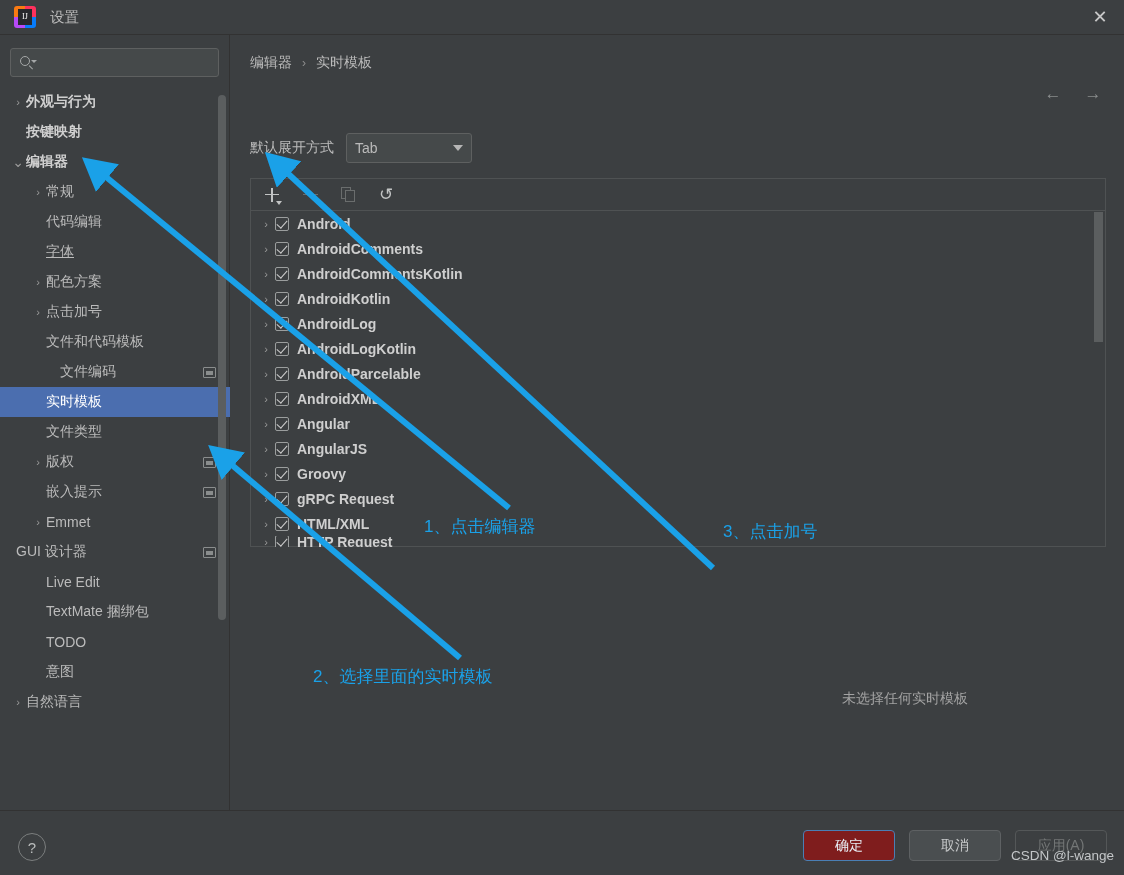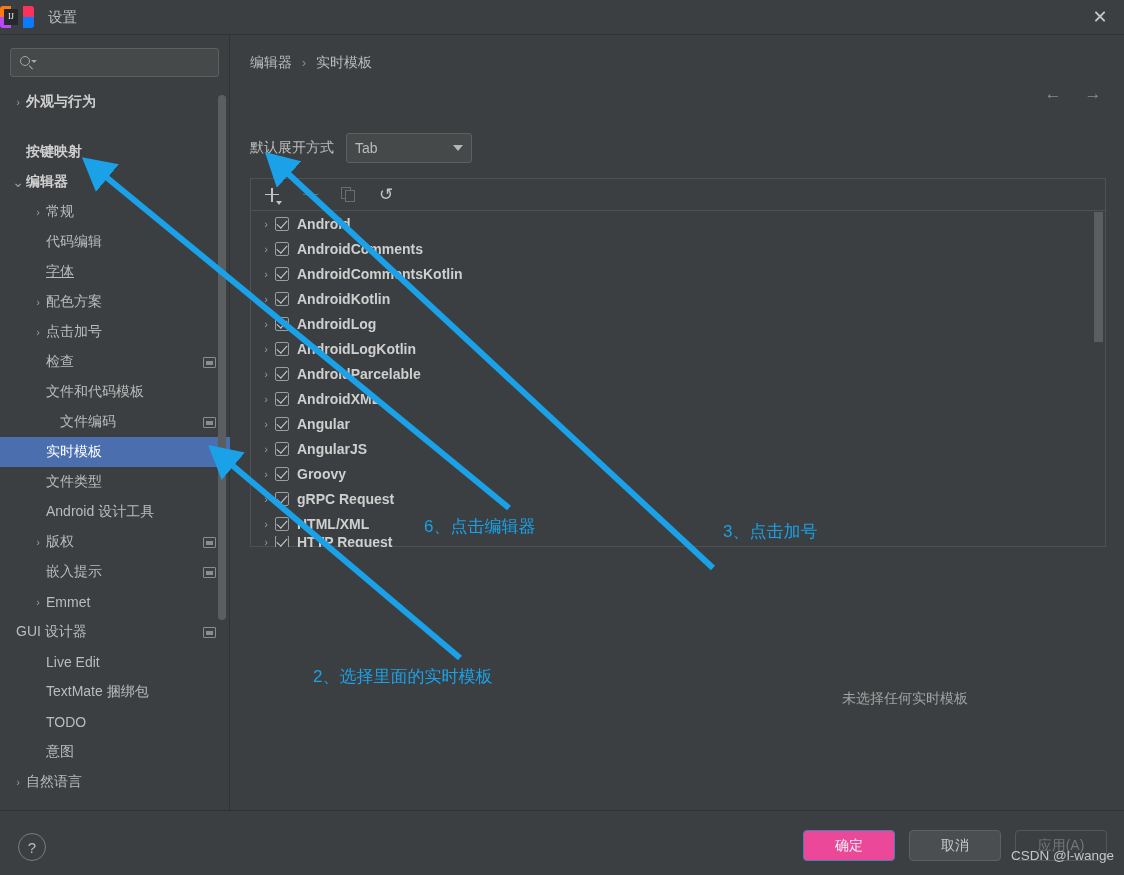--- a/index.html
+++ b/index.html
@@ -17,21 +17,21 @@
 
   
   .titlebar {
     position: absolute; left: 0; top: 0;
     width: 1124px; height: 35px;
     background: #3c3f41;
     border-bottom: 1px solid #323232;
     display: flex; align-items: center;
   }
   .app-icon {
-    margin-left: 0; width: 34px; height: 22px;
+    margin-left: 14px; width: 22px; height: 22px;
     position: relative; flex: none;
     border-radius: 3px; overflow: hidden;
   }
   .app-icon .q1 { position:absolute; left:0; top:0; width:11px; height:11px; background:#f97a12; }
   .app-icon .q2 { position:absolute; right:0; top:0; width:11px; height:11px; background:#fe315d; }
   .app-icon .q3 { position:absolute; left:0; bottom:0; width:11px; height:11px; background:#b74af7; }
   .app-icon .q4 { position:absolute; right:0; bottom:0; width:11px; height:11px; background:#087cfa; }
   .app-icon .inner {
     position:absolute; left:4px; top:3px; width:14px; height:16px;
     background:#27282c; color:#fff; font-size:8px; line-height:16px;
@@ -242,21 +242,21 @@
     display:flex; align-items:center; justify-content:center;
     font-size: 15px; cursor: pointer;
   }
   .btns { position: absolute; right: 17px; top: 19px; display: flex; gap: 14px; }
   .btn {
     height: 31px; min-width: 92px; padding: 0 16px;
     border-radius: 4px; font-size: 14px;
     display: flex; align-items: center; justify-content: center;
     cursor: pointer;
   }
-  .btn.primary { background: #ec4899; border: 1px solid #4a7fb5; color: #e8eef5; }
+  .btn.primary { background: #7f1d1d; border: 1px solid #4a7fb5; color: #e8eef5; }
   .btn.normal  { background: #4a4e50; border: 1px solid #5e6163; color: #c8cacb; }
   .btn.disabled{ background: #43464800; border: 1px solid #545758; color: #737676; cursor: default; }
   .watermark {
     position: absolute; left: 1011px; top: 848px;
     color: #cfd2d4; font-size: 13.5px; white-space: nowrap;
     opacity: 0.92;
   }
 </style>
 </head>
 <body>
@@ -282,21 +282,21 @@
           <span class="handle"></span>
           <span class="tri"></span>
       </span>
       <input class="search-input" type="text" placeholder="" style="">
     </div>
     <div class="tree" id="tree">
         <div class="tree-item bold" style="padding-left: 10px;">
           <span class="arrow">›</span>
           <span class="lbl">外观与行为</span>
         </div>
-        <div class="tree-item bold" style="padding-left: 10px; margin-top: 20px;">
+        <div class="tree-item bold" style="padding-left: 10px;">
           <span class="arrow none">›</span>
           <span class="lbl">按键映射</span>
         </div>
         <div class="tree-item bold" style="padding-left: 10px;">
           <span class="arrow open" style="font-size: 14px; line-height: 0.6;">⌄</span>
           <span class="lbl">编辑器</span>
         </div>
         <div class="tree-item" style="padding-left: 30px;">
           <span class="arrow">›</span>
           <span class="lbl">常规</span>
@@ -312,43 +312,34 @@
         <div class="tree-item" style="padding-left: 30px;">
           <span class="arrow">›</span>
           <span class="lbl">配色方案</span>
         </div>
         <div class="tree-item" style="padding-left: 30px;">
           <span class="arrow">›</span>
           <span class="lbl">点击加号</span>
         </div>
         <div class="tree-item" style="padding-left: 30px;">
           <span class="arrow none">›</span>
-          <span class="lbl">检查</span>
-          <span class="cfg-badge"></span>
-        </div>
-        <div class="tree-item" style="padding-left: 30px;">
-          <span class="arrow none">›</span>
           <span class="lbl">文件和代码模板</span>
         </div>
         <div class="tree-item" style="padding-left: 44px;">
           <span class="arrow none">›</span>
           <span class="lbl">文件编码</span>
           <span class="cfg-badge"></span>
         </div>
         <div class="tree-item selected" style="padding-left: 30px;">
           <span class="arrow none">›</span>
           <span class="lbl">实时模板</span>
         </div>
         <div class="tree-item" style="padding-left: 30px;">
           <span class="arrow none">›</span>
           <span class="lbl">文件类型</span>
-        </div>
-        <div class="tree-item" style="padding-left: 30px;">
-          <span class="arrow none">›</span>
-          <span class="lbl">Android 设计工具</span>
         </div>
         <div class="tree-item" style="padding-left: 30px;">
           <span class="arrow">›</span>
           <span class="lbl">版权</span>
           <span class="cfg-badge"></span>
         </div>
         <div class="tree-item" style="padding-left: 30px;">
           <span class="arrow none">›</span>
           <span class="lbl">嵌入提示</span>
           <span class="cfg-badge"></span>
@@ -513,21 +504,21 @@
     </defs>
 
     <line x1="509" y1="508" x2="100" y2="172" stroke="#1aa1e8" stroke-width="6" marker-end="url(#ah)"></line>
 
     <line x1="460" y1="658" x2="226" y2="460" stroke="#1aa1e8" stroke-width="6" marker-end="url(#ah)"></line>
 
     <line x1="713" y1="568" x2="282" y2="168" stroke="#1aa1e8" stroke-width="6" marker-end="url(#ah)"></line>
   </svg>
 
   <div class="ann-layer">
-    <div class="ann-text" id="ann1">6、点击编辑器</div>
+    <div class="ann-text" id="ann1">1、点击编辑器</div>
     <div class="ann-text" id="ann2">2、选择里面的实时模板</div>
     <div class="ann-text" id="ann3">3、点击加号</div>
   </div>
 
   <div class="footer">
     <div class="help-btn">?</div>
     <div class="btns">
       <div class="btn primary">确定</div>
       <div class="btn normal">取消</div>
       <div class="btn disabled">应用(A)</div>

